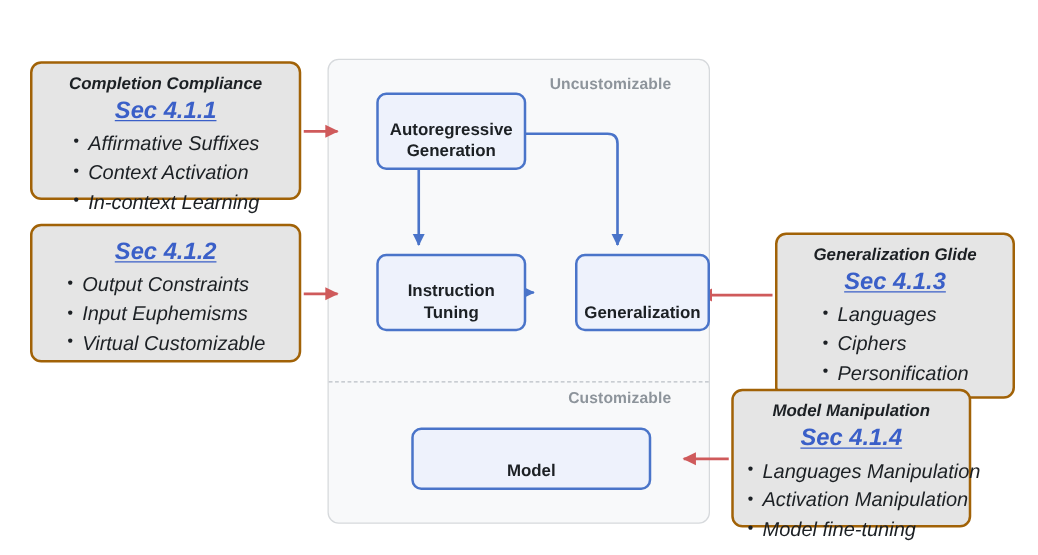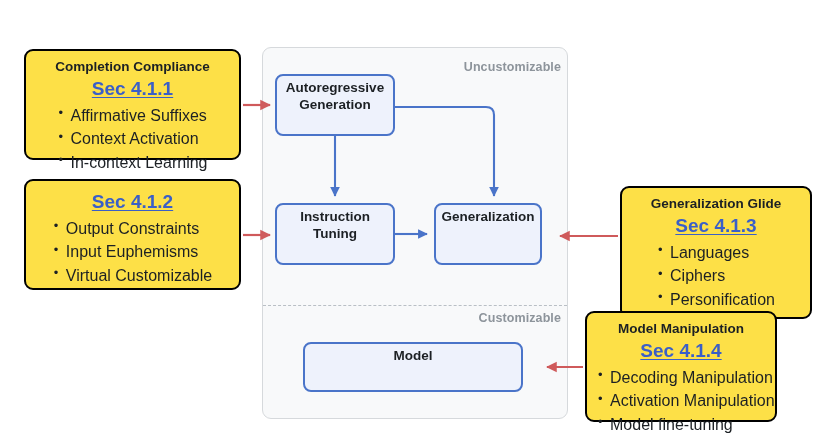--- a/index.html
+++ b/index.html
@@ -40,21 +40,21 @@
     width: 306px;
     height: 372px;
     background: #f8f9fa;
     border: 1px solid #d6d9dc;
     border-radius: 9px;
     box-sizing: border-box;
     z-index: 1;
   }
   .zone-label {
     position: absolute;
-    right: 6px;
+    right: 30px;
     font-size: 12.5px;
     font-weight: 700;
     color: #8d949b;
     letter-spacing: 0.1px;
     white-space: nowrap;
   }
   .zone-label.top { top: 12px; }
   .zone-label.bottom { top: 263px; }
 
   .divider {
@@ -67,47 +67,49 @@
   }
 
   
   .stage {
     position: absolute;
     box-sizing: border-box;
     background: #eef2fc;
     border: 2px solid #4a74c9;
     border-radius: 8px;
     display: flex;
-    align-items: flex-start;
+    align-items: flex-end;
     justify-content: center;
     text-align: center;
     color: #1c2024;
     font-size: 13.5px;
     font-weight: 700;
     line-height: 1.25;
     padding: 4px 8px;
     z-index: 4;
+    margin-left: 26px;
   }
   .stage .stage-text { display: block; }
 
   #stage-autoregressive { left: 275px; top: 74px;  width: 120px; height: 62px; }
   #stage-instruction    { left: 275px; top: 203px; width: 120px; height: 62px; }
   #stage-generalization { left: 434px; top: 203px; width: 108px; height: 62px; }
-  #stage-model          { left: 303px; top: 342px; width: 220px; height: 50px; }
+  #stage-model          { left: 303px; top: 342px; width: 192px; height: 50px; }
 
   
   .card {
     position: absolute;
     box-sizing: border-box;
-    background: #fde047;
-    border: 2px solid #000000;
+    background: #e5e5e5;
+    border: 2px solid #a16207;
     border-radius: 9px;
     padding: 8px 10px 9px 10px;
     z-index: 5;
     text-align: center;
+    font-style: italic;
   }
   .card-title {
     font-size: 13.5px;
     font-weight: 700;
     color: #1c2024;
     line-height: 1.2;
     margin-bottom: 1px;
     white-space: nowrap;
   }
   .card-sec {
@@ -225,19 +227,19 @@
       <li>Languages</li>
       <li>Ciphers</li>
       <li>Personification</li>
     </ul>
   </div>
 
   <div class="card" id="card-manipulation">
     <div class="card-title">Model Manipulation</div>
     <a class="card-sec">Sec 4.1.4</a>
     <ul class="card-list">
-      <li>Decoding Manipulation</li>
+      <li>Languages Manipulation</li>
       <li>Activation Manipulation</li>
       <li>Model fine-tuning</li>
     </ul>
   </div>
 
 </div>
 
 </body></html>

